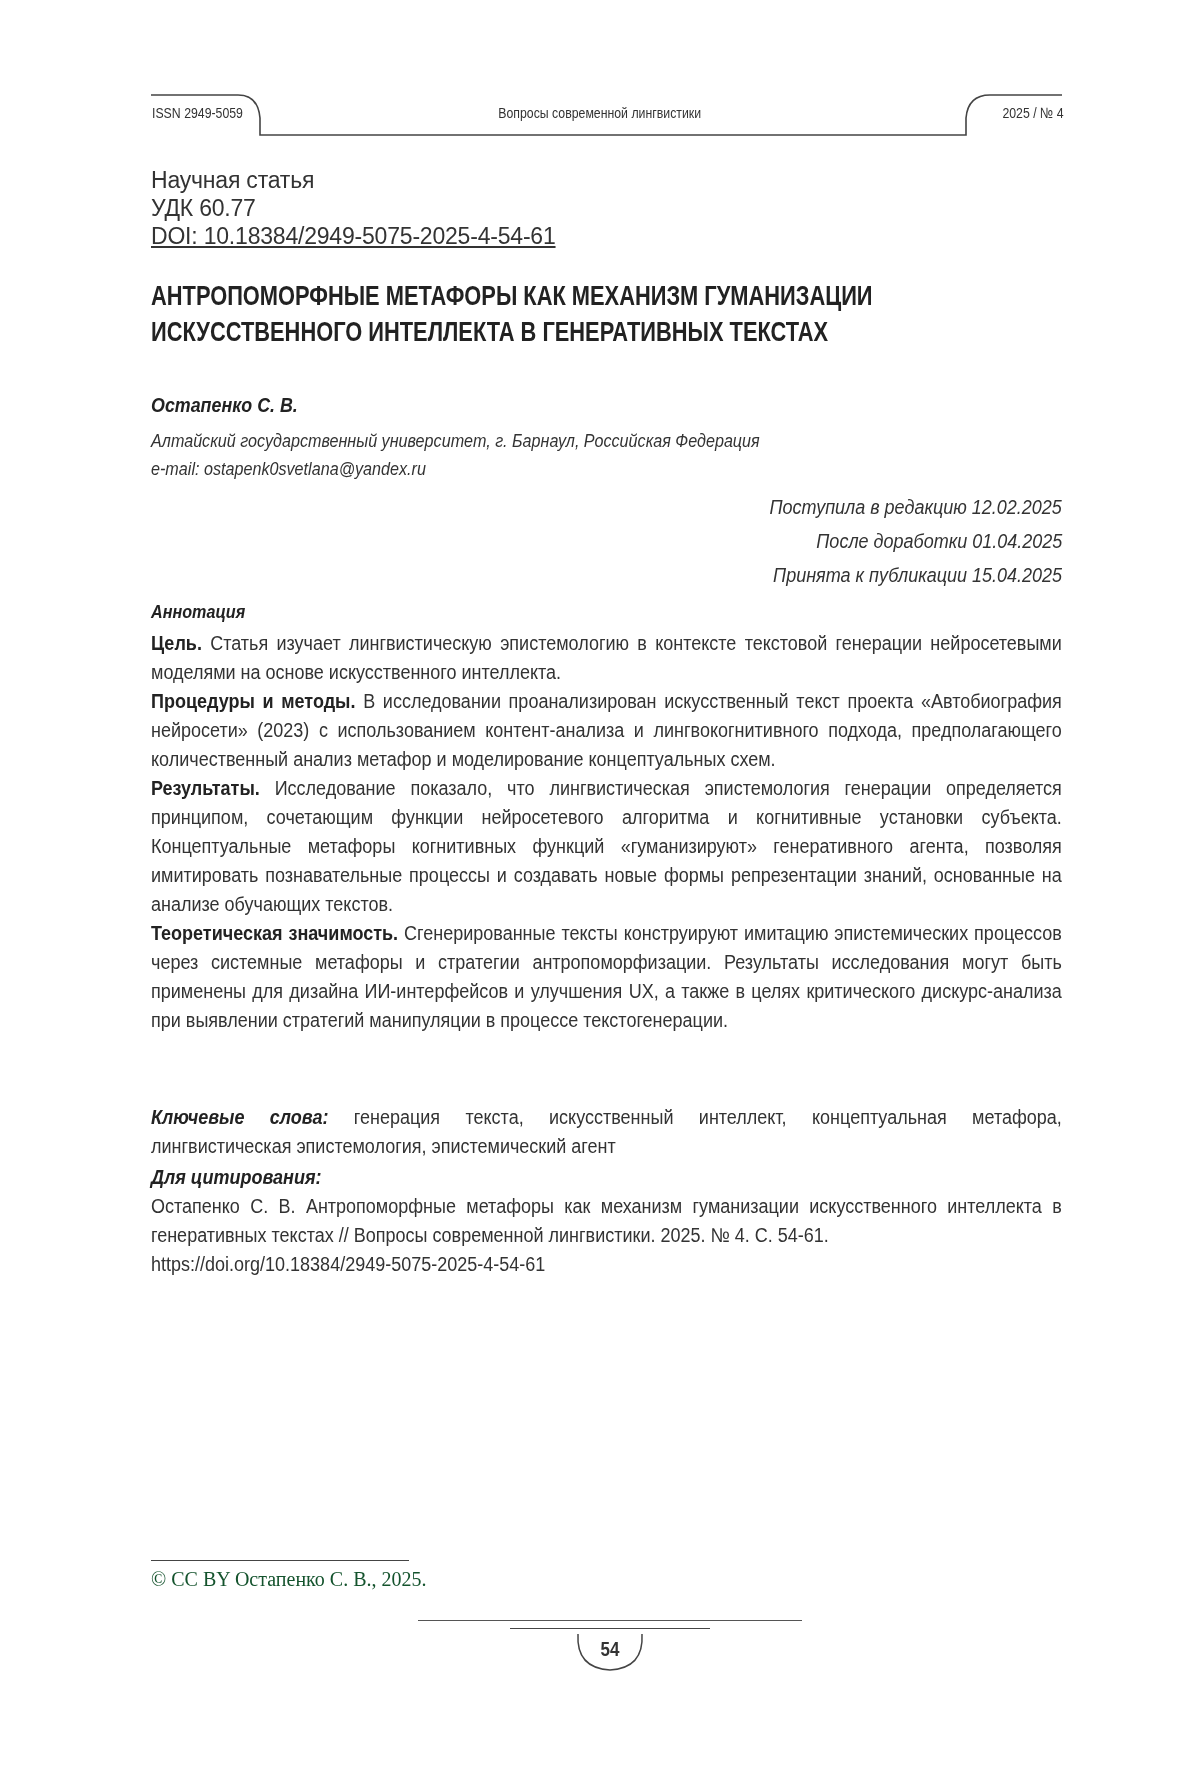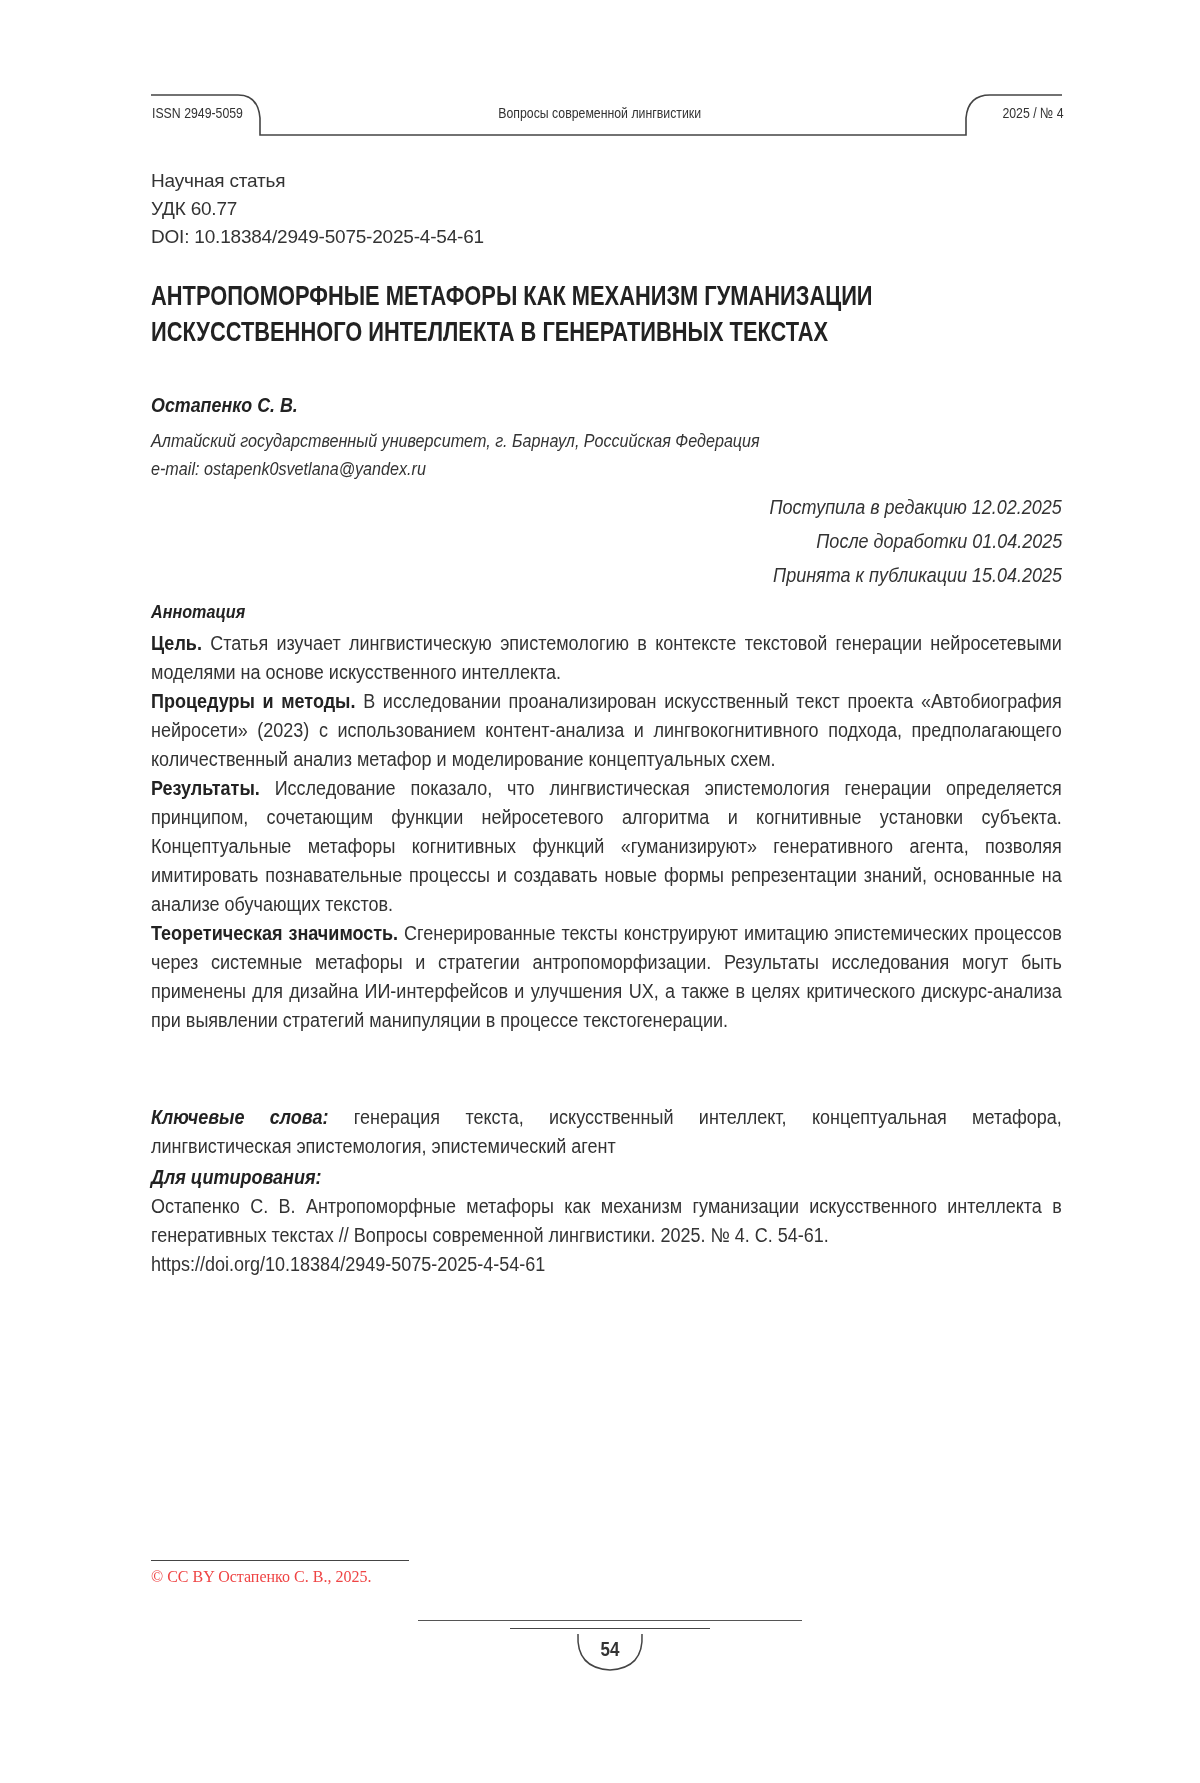--- a/index.html
+++ b/index.html
@@ -8,43 +8,43 @@
 
   
   #hdr-svg { position: absolute; left: 0; top: 0; }
   .hdr-text { position: absolute; top: 104px; font-family: "Liberation Sans", sans-serif; font-size: 15px; color: #333; white-space: nowrap; }
   .hdr-issn { left: 152px; transform: scaleX(0.82); transform-origin: left center; }
   .hdr-title { left: 0; width: 1200px; text-align: center; }
   .hdr-title span { display: inline-block; transform: scaleX(0.82); }
   .hdr-issue { right: 137px; transform: scaleX(0.82); transform-origin: right center; }
 
   
-  .meta { position: absolute; left: 151px; font-size: 19px; color: #333; line-height: 25px; letter-spacing: -0.2px; }
-  .meta-1 { top: 168px; } .meta-2 { top: 196px; } .meta-3 { top: 224px; }
+  .meta { position: absolute; left: 151px; font-size: 23px; color: #333; line-height: 25px; letter-spacing: -0.2px; }
+  .meta-1 { top: 168px; } .meta-2 { top: 196px; } .meta-3 { top: 224px; text-decoration: underline; }
 
   
   .title { position: absolute; left: 151px; font-weight: bold; font-size: 28px; line-height: 36px; color: #222; white-space: nowrap; transform: scaleX(0.78); transform-origin: left top; }
   .title-1 { top: 278px; } .title-2 { top: 314px; }
 
   .author { position: absolute; left: 151px; top: 393px; font-weight: bold; font-style: italic; font-size: 21px; color: #222; transform: scaleX(0.85); transform-origin: left top; white-space: nowrap; }
   .affil { position: absolute; left: 151px; font-style: italic; font-size: 19px; color: #333; white-space: nowrap; transform: scaleX(0.85); transform-origin: left top; }
   .affil-1 { top: 430px; } .affil-2 { top: 458px; }
 
   .dates { position: absolute; right: 138px; font-style: italic; font-size: 20px; color: #333; white-space: nowrap; transform: scaleX(0.9); transform-origin: right top; }
   .d1 { top: 496px; } .d2 { top: 530px; } .d3 { top: 564px; }
 
   
   .body { position: absolute; left: 151px; width: 1012px; font-size: 20px; line-height: 29px; color: #333; text-align: justify; transform: scaleX(0.9); transform-origin: left top; }
   .body p { margin: 0; }
   .body b { color: #222; }
   .ann-head { position: absolute; left: 151px; top: 601px; font-weight: bold; font-style: italic; font-size: 19px; color: #222; transform: scaleX(0.85); transform-origin: left top; }
 
   
   .fn-rule { position: absolute; left: 151px; top: 1560px; width: 258px; height: 0; border-top: 1.5px solid #444; }
-  .fn-text { position: absolute; left: 151px; top: 1568px; font-family: "Liberation Serif", serif; font-size: 16px; color: #ef4444; white-space: nowrap; }
+  .fn-text { position: absolute; left: 151px; top: 1568px; font-family: "Liberation Serif", serif; font-size: 20px; color: #14532d; white-space: nowrap; }
 
   
   .pg-rule-1 { position: absolute; left: 418px; top: 1620px; width: 384px; border-top: 1.5px solid #555; }
   .pg-rule-2 { position: absolute; left: 510px; top: 1628px; width: 200px; border-top: 1.5px solid #444; }
   .pg-num { position: absolute; left: 585px; width: 50px; top: 1638px; text-align: center; font-size: 20px; font-weight: bold; color: #333; transform: scaleX(0.85); }
 </style>
 </head>
 <body>
 
 <svg id="hdr-svg" width="1200" height="150">

